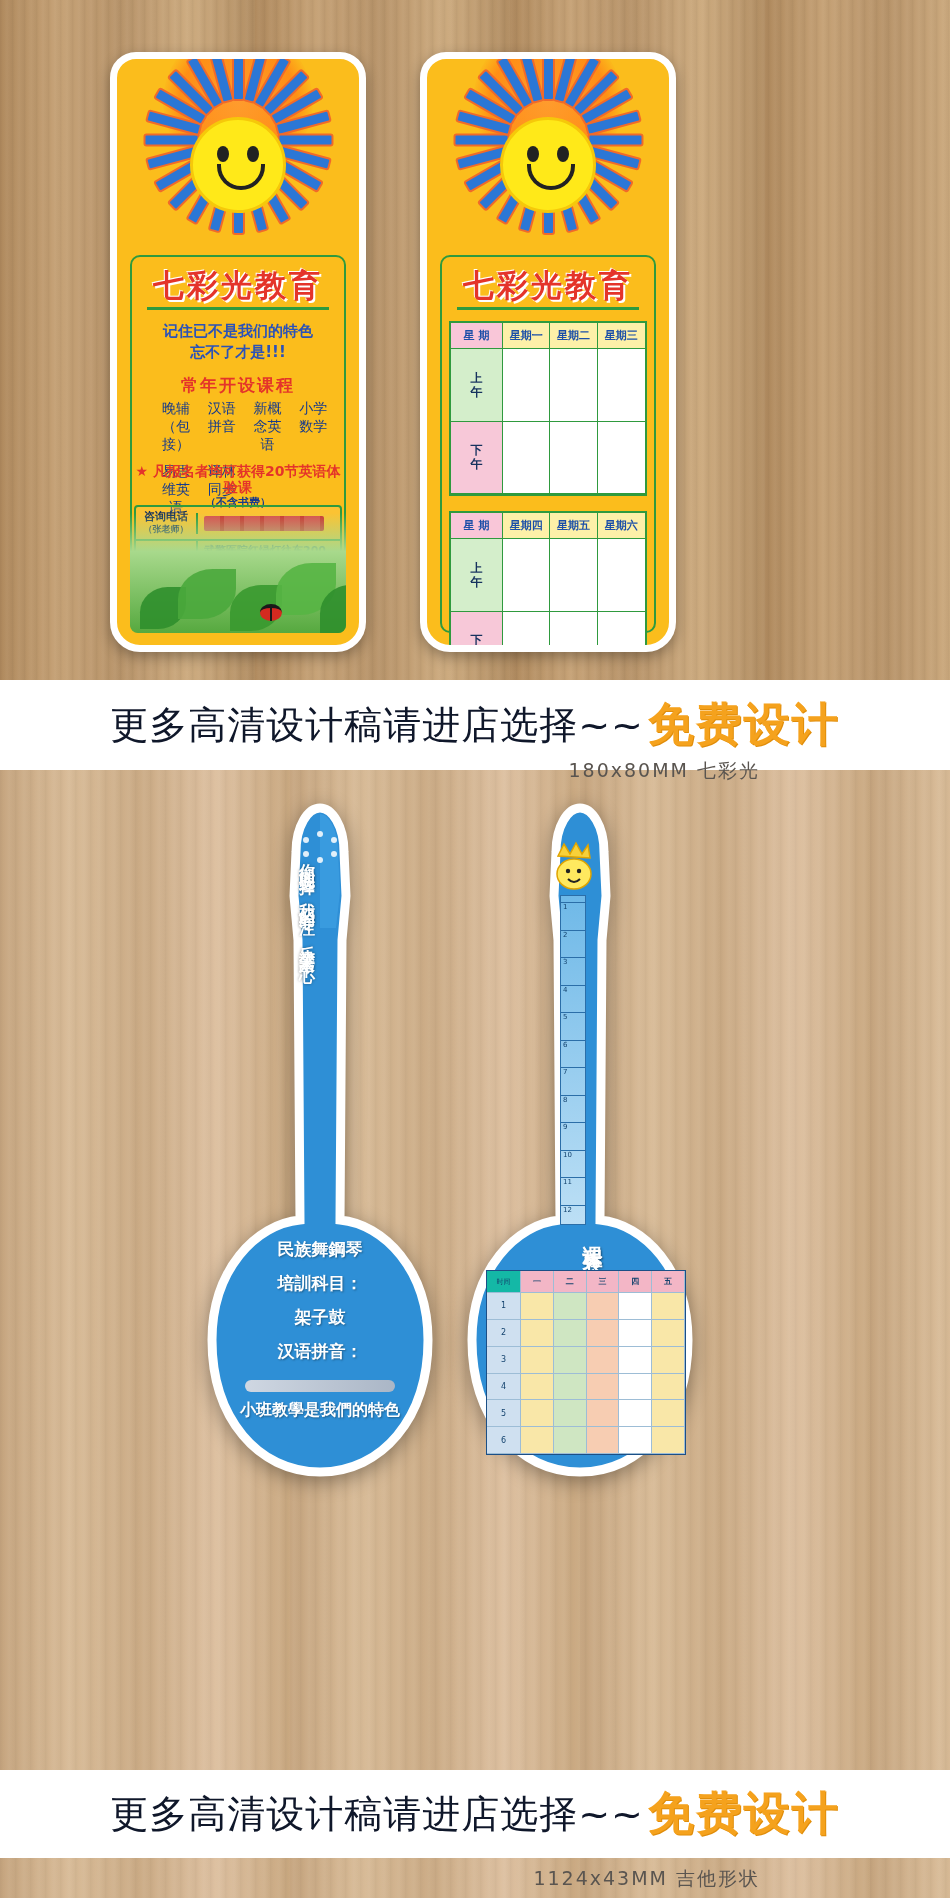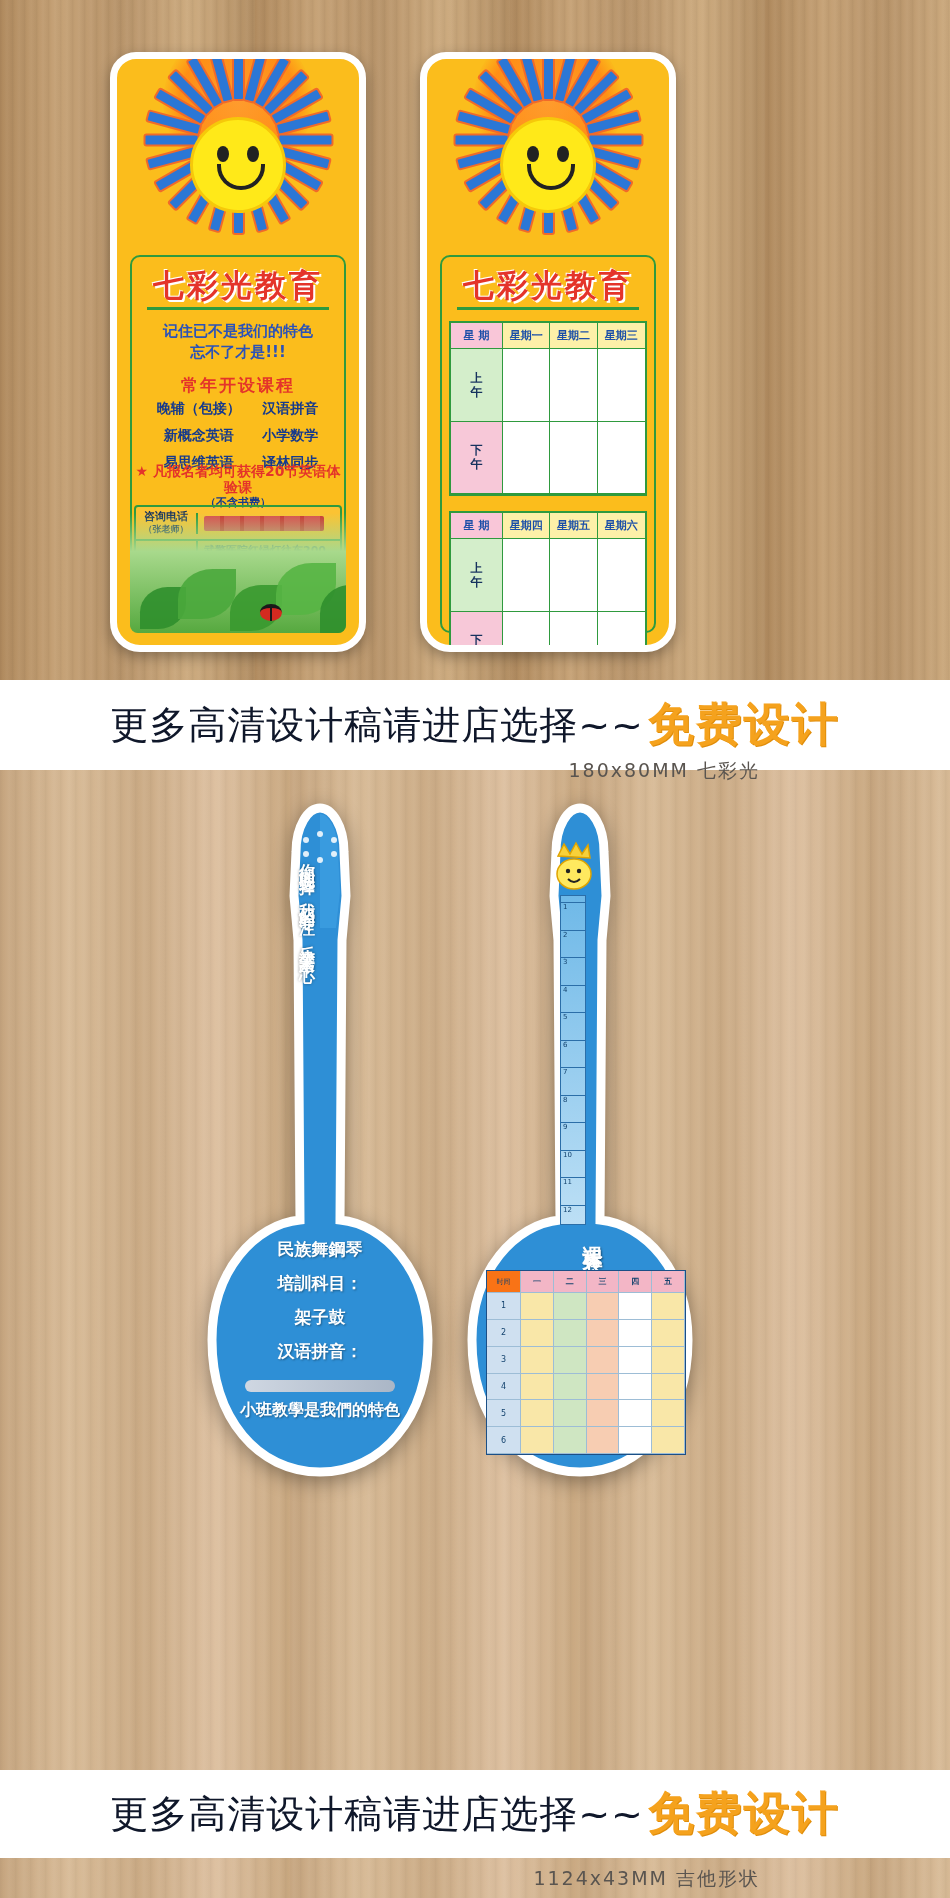--- a/index.html
+++ b/index.html
@@ -124,23 +124,23 @@
     text-align: center; color: #2b52b8; font-size: 15px;
     line-height: 21px; font-weight: bold;
   }
   .section-title {
     position: absolute; left: 0; right: 0; top: 315px;
     text-align: center; color: #e4342a; font-size: 17px; font-weight: bold;
     letter-spacing: 2px;
   }
   .courses {
     position: absolute; left: 26px; right: 26px; top: 341px;
-    display: grid; grid-template-columns: 1fr 1fr;
+    display: grid; grid-template-columns: 1fr 1fr 1fr 1fr;
     row-gap: 9px; column-gap: 6px;
-    color: #163a8c; font-size: 14px; font-weight: bold; text-align: center; margin-left: 13px;
+    color: #163a8c; font-size: 14px; font-weight: normal; text-align: center; margin-left: 13px;
   }
   .promo {
     position: absolute; left: 12px; right: 12px; top: 404px;
     text-align: center; color: #163a8c; font-size: 12px; font-weight: bold;
     line-height: 16px;
   }
   .promo .star { color: #e4342a; font-size: 14px; }
   .promo .sub { font-size: 11px; }
 
   .info-box {
@@ -273,21 +273,21 @@
     display: grid; grid-template-columns: 34px repeat(5, 1fr);
     grid-template-rows: 22px repeat(6, 1fr);
     border: 1px solid #1c4f86; background: #e7f3fb;
   }
   .mt {
     border-right: 1px solid #9dbdd6; border-bottom: 1px solid #9dbdd6;
     font-size: 7px; display: flex; align-items: center; justify-content: center;
     color: #14436e;
   }
   .mt.h { background: #f3b6c6; font-size: 8px; font-weight: bold; }
-  .mt.h0 { background: #f97316; }
+  .mt.h0 { background: #14b8a6; }
   .mt.c1 { background: #f9e7a8; }
   .mt.c2 { background: #cfe6c2; }
   .mt.c3 { background: #f7cdb2; }
   .mt.c4 { background: #ffffff; }
   .mt.sidecell { background: #cfe0f0; font-size: 8px; }
 </style>
 </head>
 <body>
 
 <div class="wood-top"></div>

